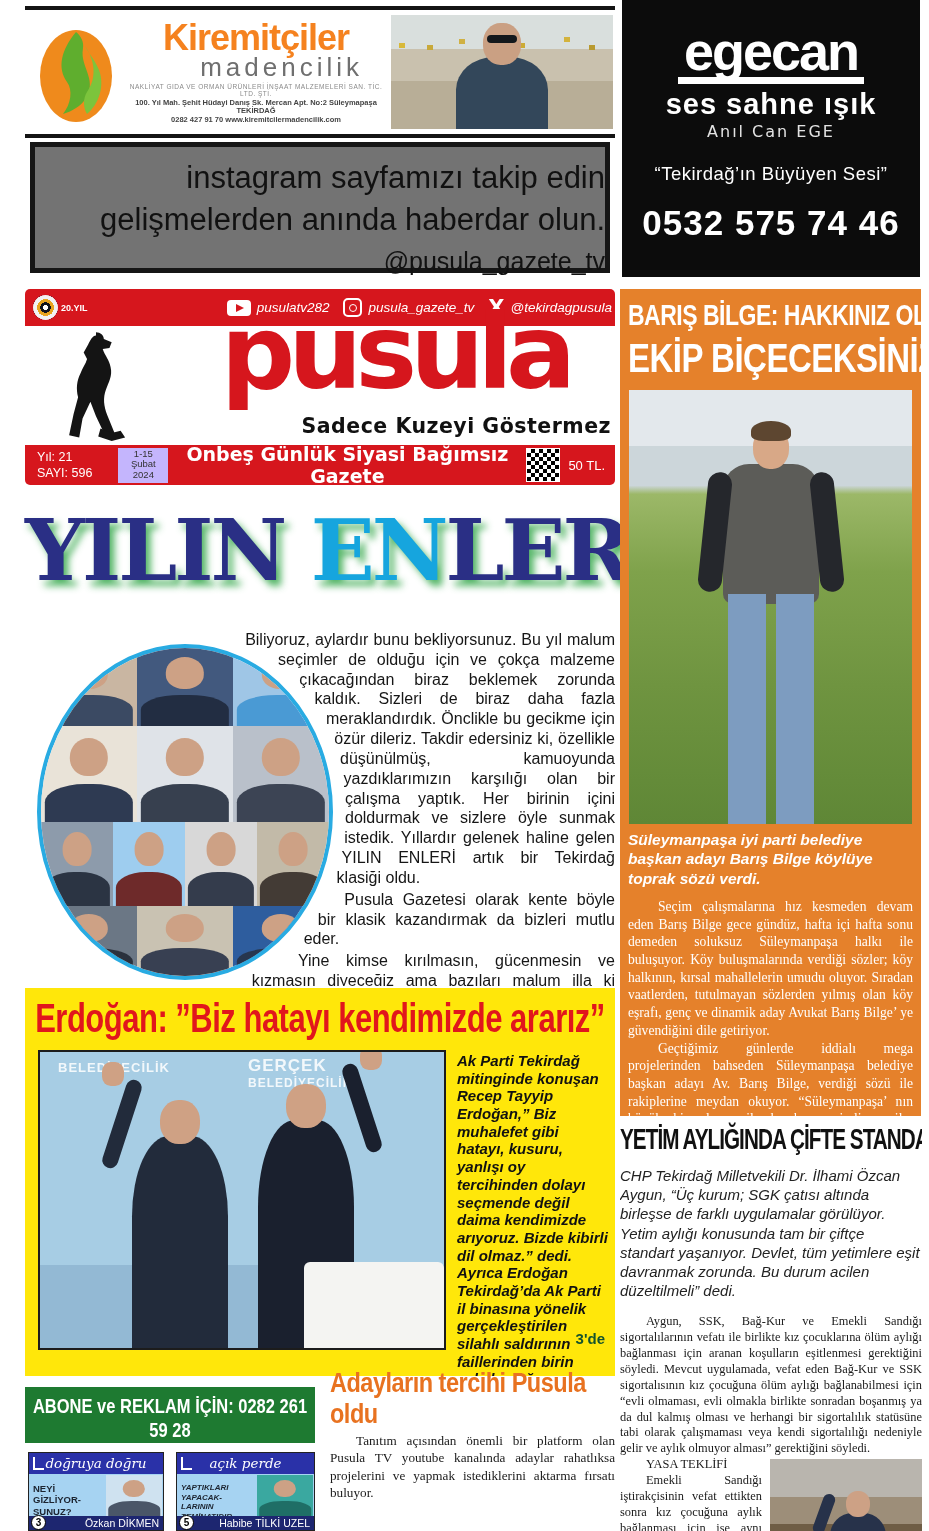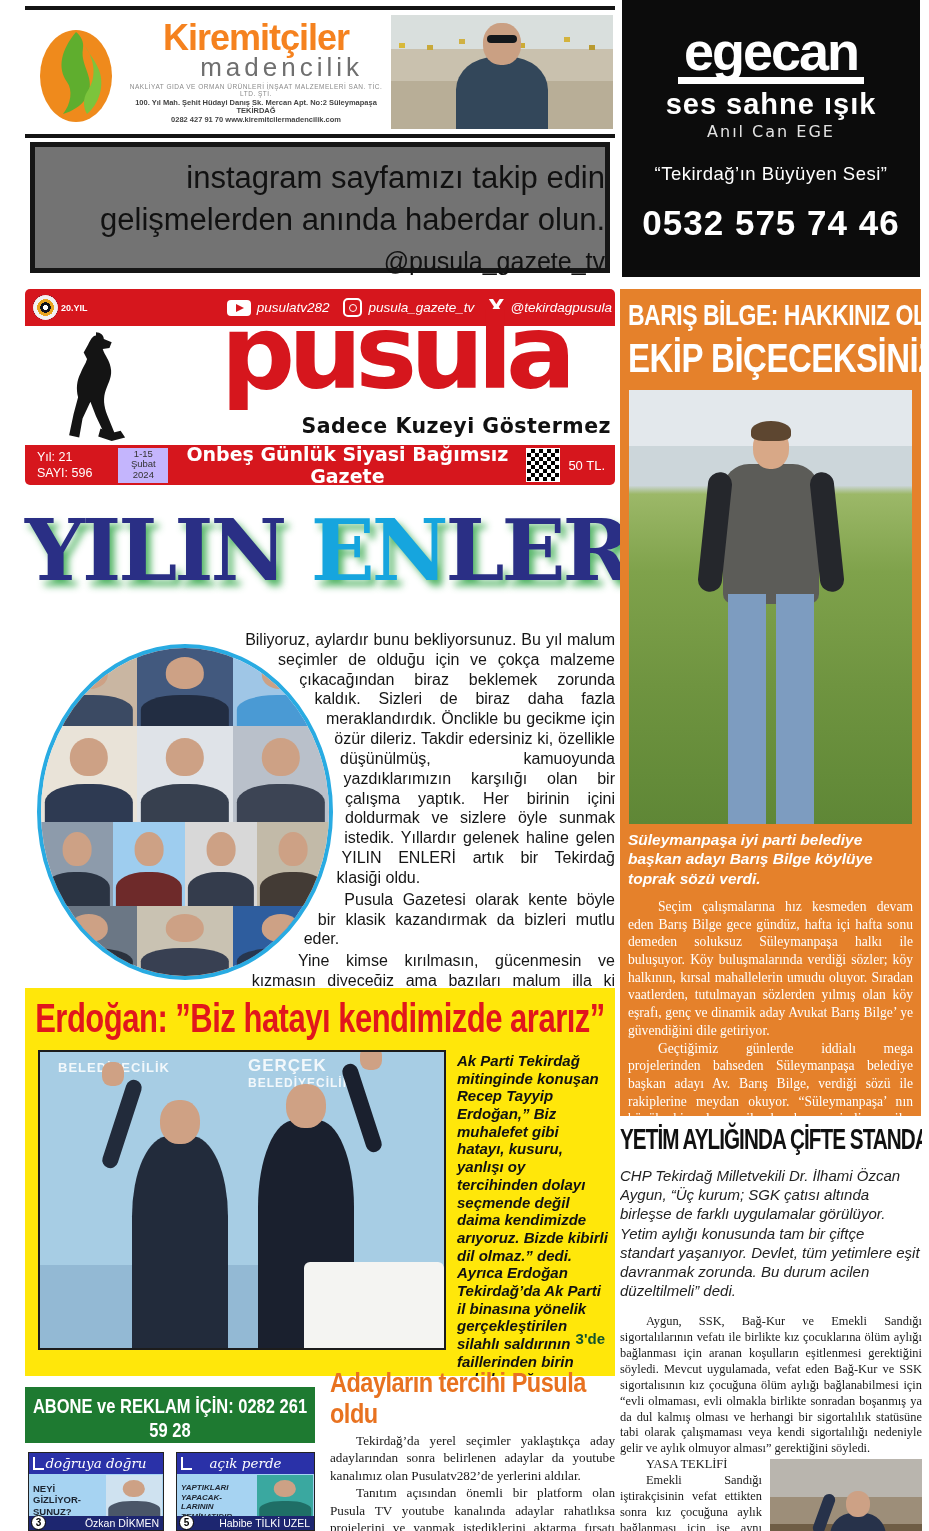--- a/index.html
+++ b/index.html
@@ -328,21 +328,20 @@
     <div class="cc-head">açık perde</div>
     <div class="cc-quote">YAPTIKLARI YAPACAK- LARININ TEMİNATIDIR</div>
     <div class="cc-photo p" style="--bg:#3aa8a0;--s:#1f6e66"></div>
     <div class="badge">5</div>
     <div class="cc-foot">Habibe TİLKİ UZEL</div>
   </div>
 
   <div class="abs adaylar">
     <div class="ada-h">Adayların tercihi Pusula oldu</div>
     <div class="ada-b">
-      <p>Tekirdağ’da yerel seçimler yaklaştıkça aday adaylarından sonra belirlenen adaylar da youtube kanalımız olan Pusulatv282’de yerlerini aldılar.</p>
       <p>Tanıtım açısından önemli bir platform olan Pusula TV youtube kanalında adaylar rahatlıksa projelerini ve yapmak istediklerini aktarma fırsatı buluyor.</p>
 
     </div>
   </div>
 
   <div class="abs baris">
     <div class="ba-h1">BARIŞ BİLGE: HAKKINIZ OLANI</div>
     <div class="ba-h2">EKİP BİÇECEKSİNİZ</div>
     <div class="field">
       <div class="fm-body"></div>

